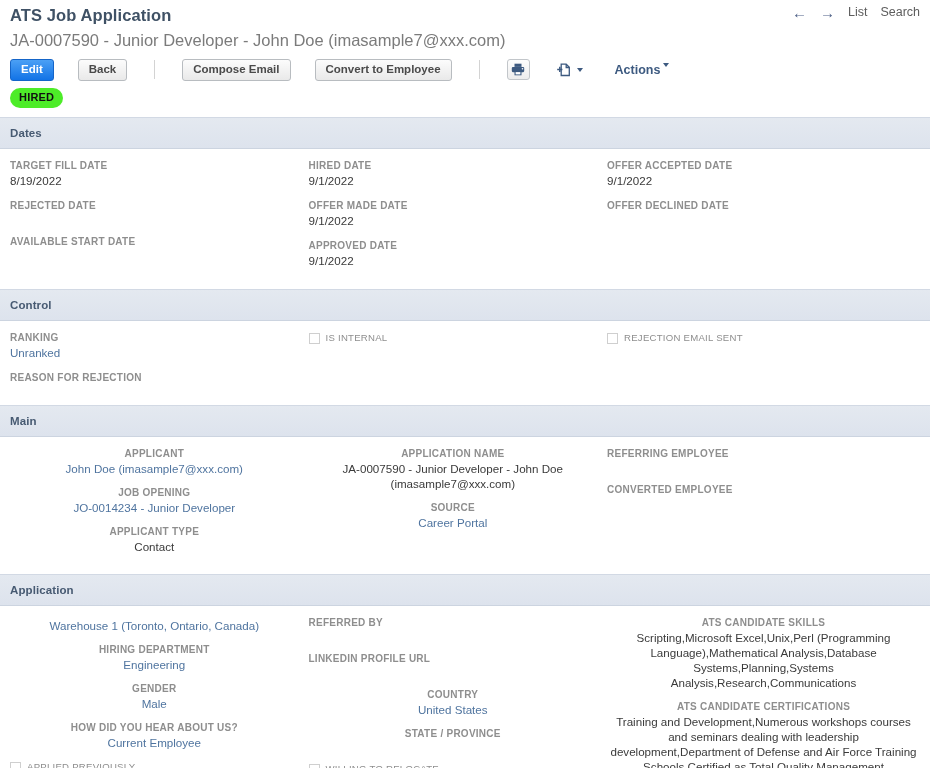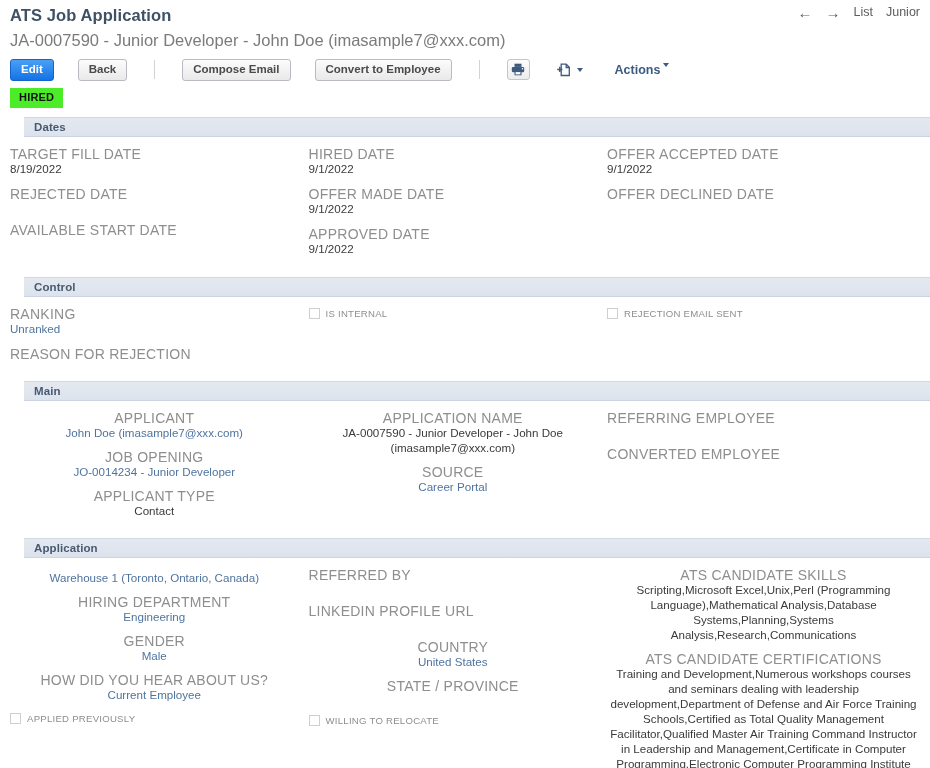--- a/index.html
+++ b/index.html
@@ -72,55 +72,54 @@
   .actions-btn {
     font-size: 12.5px; font-weight: bold; color: #3d5a80;
     display: flex; align-items: flex-start; cursor: pointer; margin-left: 6px;
   }
 
   
   .badge-row { padding: 5px 10px 0 10px; }
   .badge {
     display: inline-block; background: #4dec28;
     color: #111111; font-size: 11px; font-weight: bold;
-    padding: 4px 9px 5px 9px; line-height: 11px; letter-spacing: .2px;
+    padding: 4px 9px 5px 9px; line-height: 11px; letter-spacing: .2px; border-radius: 10px;
   }
 
   
   .section { margin-top: 9px; }
   .section-header {
     background: linear-gradient(#e4e9f0, #dde3ed);
     border-top: 1px solid #d2d9e4;
     border-bottom: 1px solid #ccd4e0;
-    height: 20px; display: flex; align-items: center;
+    height: 32px; display: flex; align-items: center;
     padding: 0 10px;
-    margin-left: 24px;
   }
   .section-header .stitle {
     font-size: 11.5px; font-weight: bold; color: #475a72; letter-spacing: .1px;
   }
   .section-body {
     display: flex; padding: 11px 10px 0 10px;
   }
   .col { width: 305px; padding-right: 10px; }
   .col.c3 { width: 320px; padding-right: 0; }
 
   .field { margin-bottom: 12px; }
   .field.tight { margin-bottom: 11px; text-align: center; }
   .flabel {
-    font-size: 14px; color: #8e8e8e; letter-spacing: .25px;
-    text-transform: uppercase; line-height: 12px; white-space: nowrap;
+    font-size: 10px; color: #8e8e8e; letter-spacing: .25px;
+    text-transform: uppercase; line-height: 12px; white-space: nowrap; font-weight: bold;
   }
   .fvalue {
     font-size: 11.6px; color: #3a3a3a; line-height: 15px; margin-top: 1px;
   }
   .fvalue.link { color: #4f749f; }
   .fvalue.wrap { white-space: normal; }
 
-  .cb-field { display: flex; align-items: flex-start; margin-bottom: 12px; }
+  .cb-field { display: flex; align-items: center; margin-bottom: 12px; }
   .checkbox {
     width: 11px; height: 11px; border: 1px solid #cfcfcf;
     background: #ffffff; margin-right: 6px; margin-top: 0px;
     flex: 0 0 auto; cursor: pointer;
   }
   .cb-label {
     font-size: 9.6px; color: #8e8e8e; letter-spacing: .25px;
     text-transform: uppercase; line-height: 12px;
   }
 
@@ -132,21 +131,21 @@
 <div class="page">
 
   <div class="topbar">
     <div class="page-title">ATS Job Application</div>
     <div class="record-title">JA-0007590 - Junior Developer - John Doe (imasample7@xxx.com)</div>
 
     <div class="topnav">
       <span class="arrow">←</span>
       <span class="arrow">→</span>
       <span class="navlink">List</span>
-      <span class="navlink">Junior</span>
+      <span class="navlink">Search</span>
     </div>
   </div>
 
   <div class="toolbar">
     <button class="btn primary">Edit</button>
     <button class="btn">Back</button>
     <div class="tb-sep"></div>
     <button class="btn">Compose Email</button>
     <button class="btn">Convert to Employee</button>
     <div class="tb-sep"></div>

